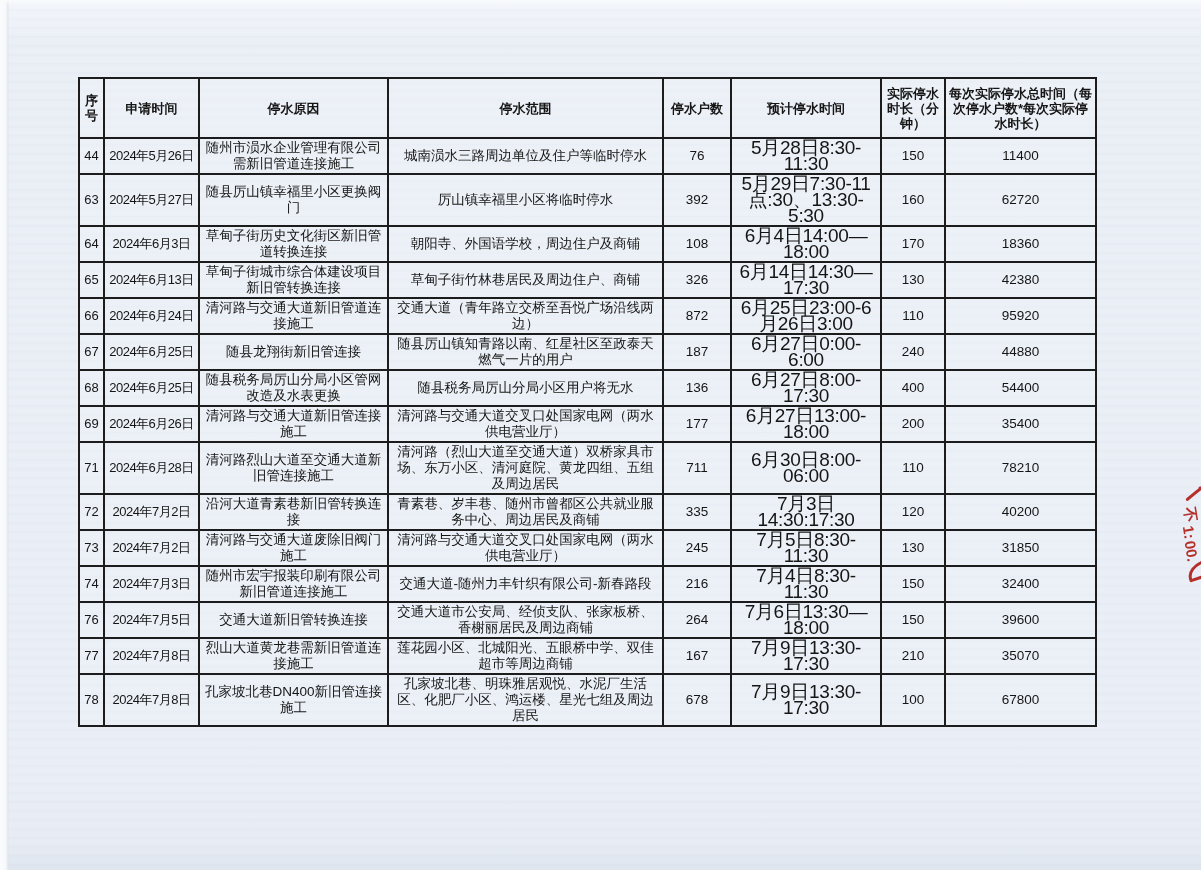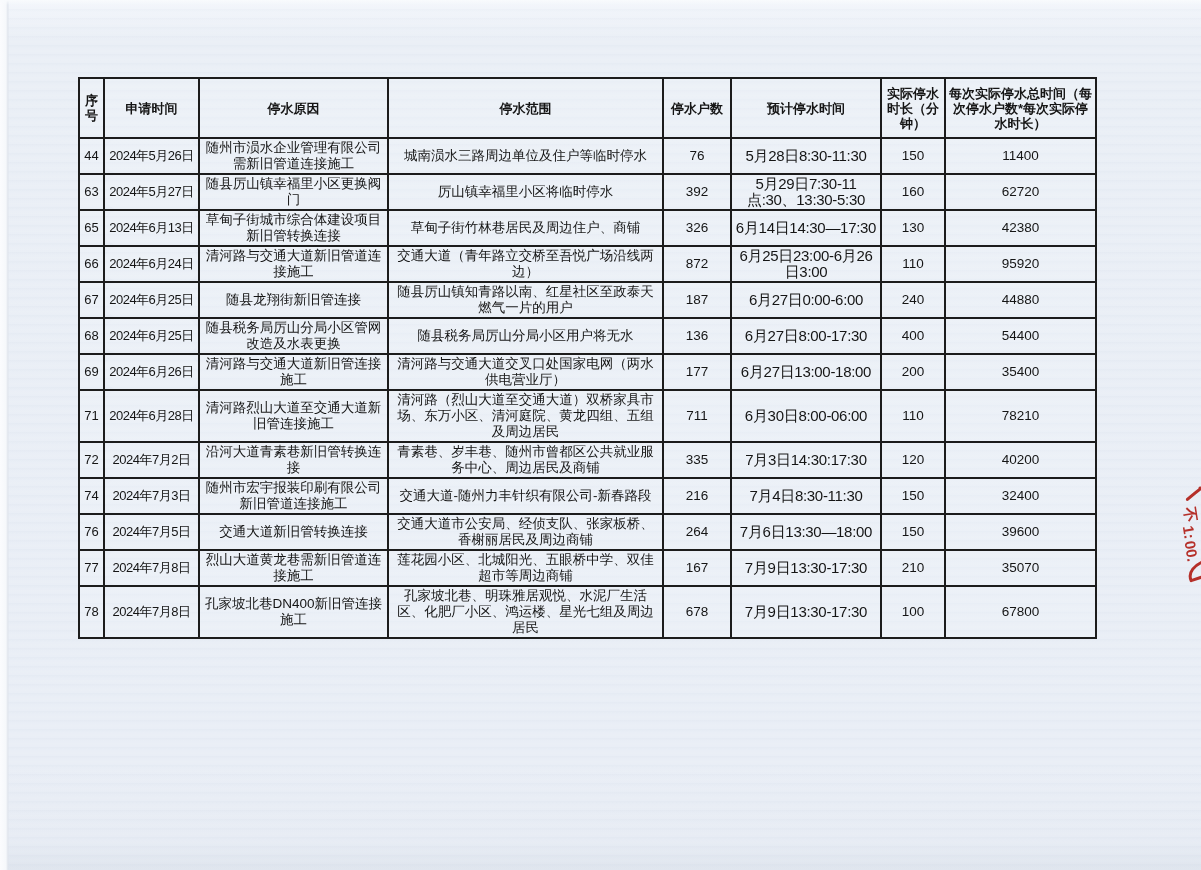--- a/index.html
+++ b/index.html
@@ -45,21 +45,21 @@
     overflow:hidden;
     background:rgba(244,247,252,0.25);
   }
   .scan-table thead th{
     font-weight:bold;font-size:13px;line-height:15px;height:56px;
   }
   .scan-table tbody td{height:31px;}
   td.c-no{font-size:13px;}
   td.c-date{white-space:nowrap;font-size:13px;letter-spacing:-0.5px;border-radius:16px;}
   td.c-count,td.c-min,td.c-total{font-size:13.5px;letter-spacing:0;}
-  td.c-time{font-size:15px;letter-spacing:-0.3px;margin-top:48px;}
+  td.c-time{font-size:19px;letter-spacing:-0.3px;margin-top:48px;}
 
   
   .red-marks{
     position:absolute;left:1183px;top:478px;width:30px;height:135px;
     color:#b5302a;font-weight:bold;
     display:flex;flex-direction:column;align-items:flex-start;gap:1px;
     transform:rotate(3deg);
   }
   .red-marks .frag{
     display:block;font-size:15px;line-height:17px;
@@ -113,20 +113,30 @@
     <td class="c-no">63</td>
     <td class="c-date">2024年5月27日</td>
     <td class="c-reason">随县厉山镇幸福里小区更换阀门</td>
     <td class="c-scope">厉山镇幸福里小区将临时停水</td>
     <td class="c-count">392</td>
     <td class="c-time">5月29日7:30-11点:30、13:30-5:30</td>
     <td class="c-min">160</td>
     <td class="c-total">62720</td>
   </tr>
       <tr>
+    <td class="c-no">64</td>
+    <td class="c-date">2024年6月3日</td>
+    <td class="c-reason">草甸子街历史文化街区新旧管道转换连接</td>
+    <td class="c-scope">朝阳寺、外国语学校，周边住户及商铺</td>
+    <td class="c-count">108</td>
+    <td class="c-time">6月4日14:00—18:00</td>
+    <td class="c-min">170</td>
+    <td class="c-total">18360</td>
+  </tr>
+      <tr>
     <td class="c-no">65</td>
     <td class="c-date">2024年6月13日</td>
     <td class="c-reason">草甸子街城市综合体建设项目新旧管转换连接</td>
     <td class="c-scope">草甸子街竹林巷居民及周边住户、商铺</td>
     <td class="c-count">326</td>
     <td class="c-time">6月14日14:30—17:30</td>
     <td class="c-min">130</td>
     <td class="c-total">42380</td>
   </tr>
       <tr>
@@ -181,20 +191,30 @@
   </tr>
       <tr>
     <td class="c-no">72</td>
     <td class="c-date">2024年7月2日</td>
     <td class="c-reason">沿河大道青素巷新旧管转换连接</td>
     <td class="c-scope">青素巷、岁丰巷、随州市曾都区公共就业服务中心、周边居民及商铺</td>
     <td class="c-count">335</td>
     <td class="c-time">7月3日14:30:17:30</td>
     <td class="c-min">120</td>
     <td class="c-total">40200</td>
+  </tr>
+      <tr>
+    <td class="c-no">73</td>
+    <td class="c-date">2024年7月2日</td>
+    <td class="c-reason">清河路与交通大道废除旧阀门施工</td>
+    <td class="c-scope">清河路与交通大道交叉口处国家电网（两水供电营业厅）</td>
+    <td class="c-count">245</td>
+    <td class="c-time">7月5日8:30-11:30</td>
+    <td class="c-min">130</td>
+    <td class="c-total">31850</td>
   </tr>
       <tr>
     <td class="c-no">74</td>
     <td class="c-date">2024年7月3日</td>
     <td class="c-reason">随州市宏宇报装印刷有限公司新旧管道连接施工</td>
     <td class="c-scope">交通大道-随州力丰针织有限公司-新春路段</td>
     <td class="c-count">216</td>
     <td class="c-time">7月4日8:30-11:30</td>
     <td class="c-min">150</td>
     <td class="c-total">32400</td>

